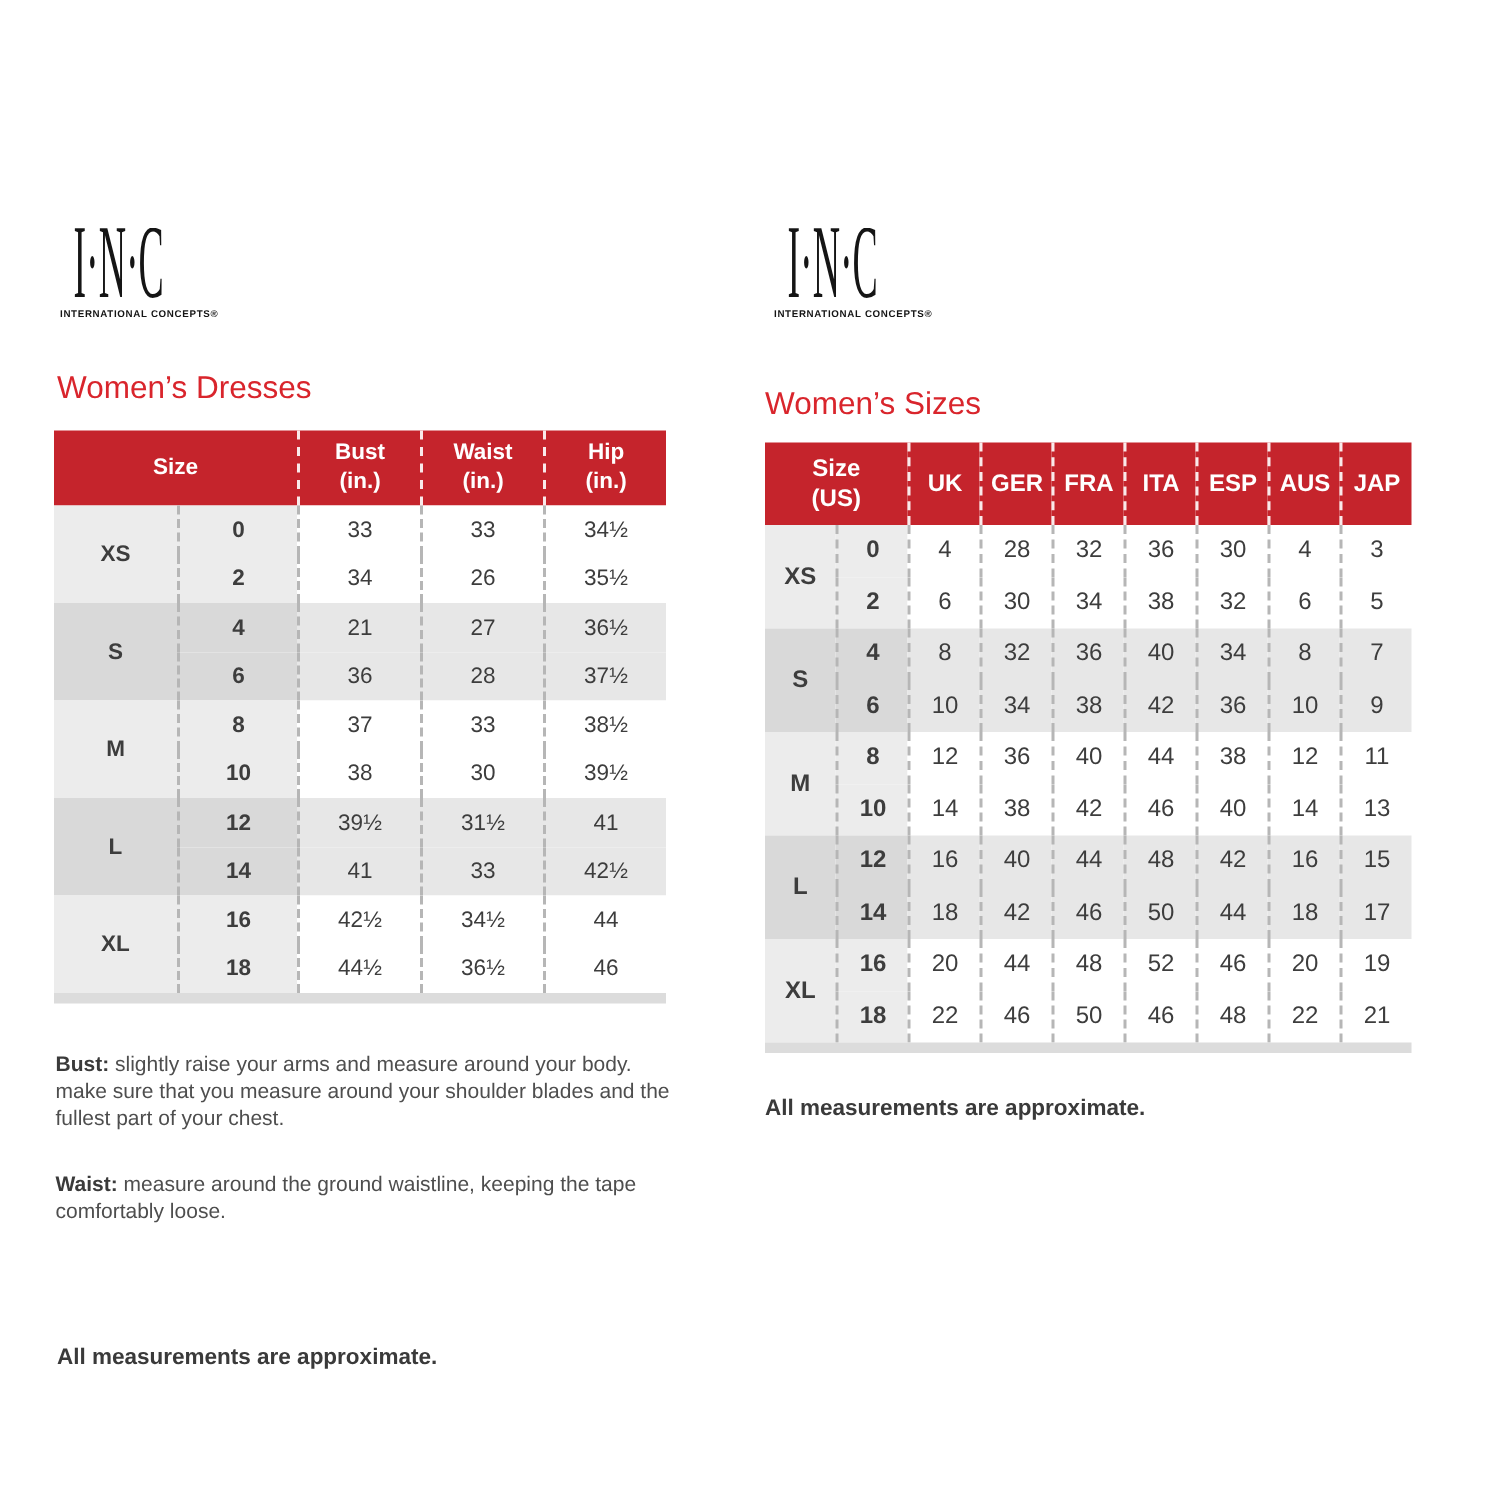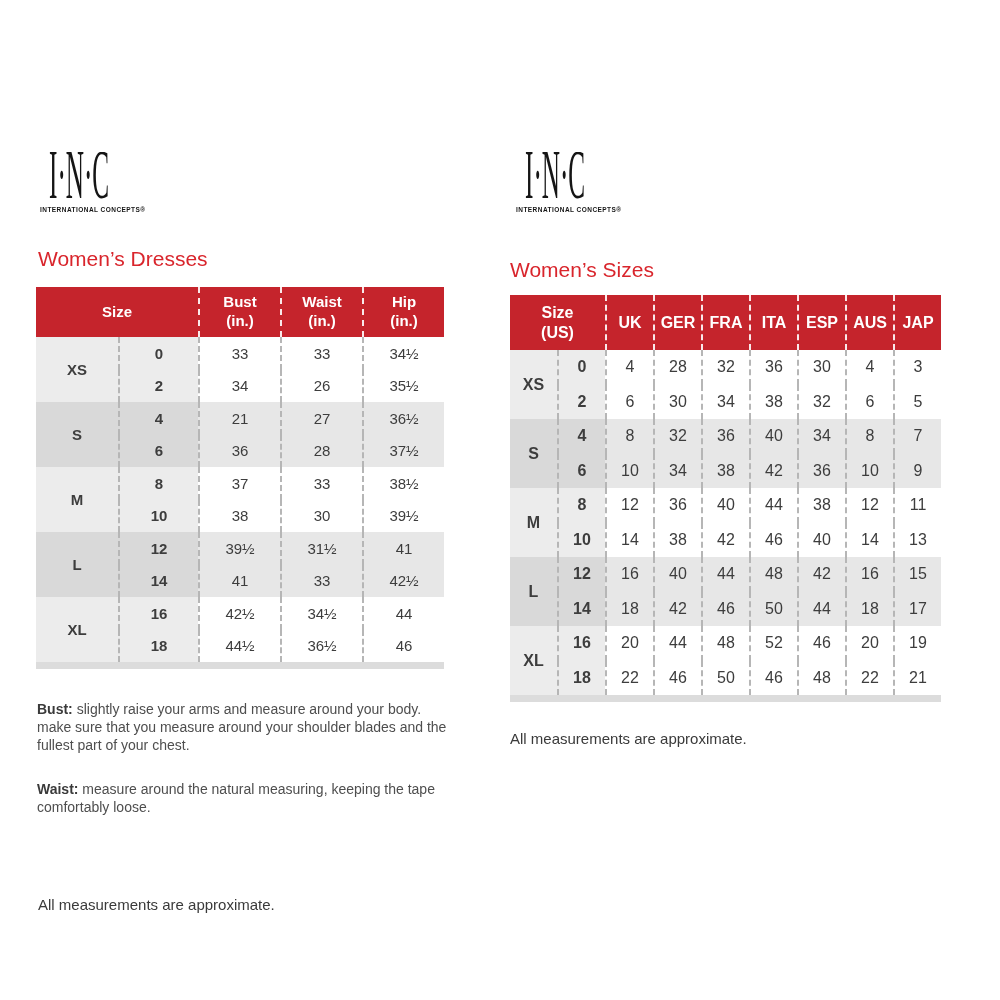--- a/index.html
+++ b/index.html
@@ -47,21 +47,21 @@
   tr.dark td.val{background:var(--band_mid);}
   .bottom-strip{width:100%;height:7px;background:var(--strip);}
 
   
   .note{position:absolute;left:25px;width:422px;margin:12px;font-size:14px;line-height:18px;
         color:var(--text_body);}
   .note b{color:#3a3a3a;}
   .note-bust{top:688px;}
   .note-waist{top:768px;}
   .note-hips{top:825px;}
-  .footnote{position:absolute;margin:0;font-size:15px;font-weight:normal;color:#3a3a3a;}
+  .footnote{position:absolute;margin:0;font-size:15px;font-weight:bold;color:#3a3a3a;}
   .footnote-left{left:38px;top:896px;}
   .footnote-right{left:510px;top:730px;}
 </style>
 </head>
 <body>
 
 <div class="canvas">
 
   <div class="logo logo-left">
     <svg width="62" height="52">
@@ -303,19 +303,19 @@
             <td class="val">22</td>
             <td class="val">21</td>
           </tr>
         </tbody>
     </table>
     <div class="bottom-strip"></div>
   </div>
 
   <p class="note note-bust"><b>Bust:</b><span> slightly raise your arms and measure around your body. make sure that you measure around your shoulder blades and the fullest part of your chest.</span></p>
 
-  <p class="note note-waist"><b>Waist:</b><span> measure around the natural measuring, keeping the tape comfortably loose.</span></p>
+  <p class="note note-waist"><b>Waist:</b><span> measure around the ground waistline, keeping the tape comfortably loose.</span></p>
 
 
   <p class="footnote footnote-left">All measurements are approximate.</p>
   <p class="footnote footnote-right">All measurements are approximate.</p>
 
 </div>
 
 </body></html>

